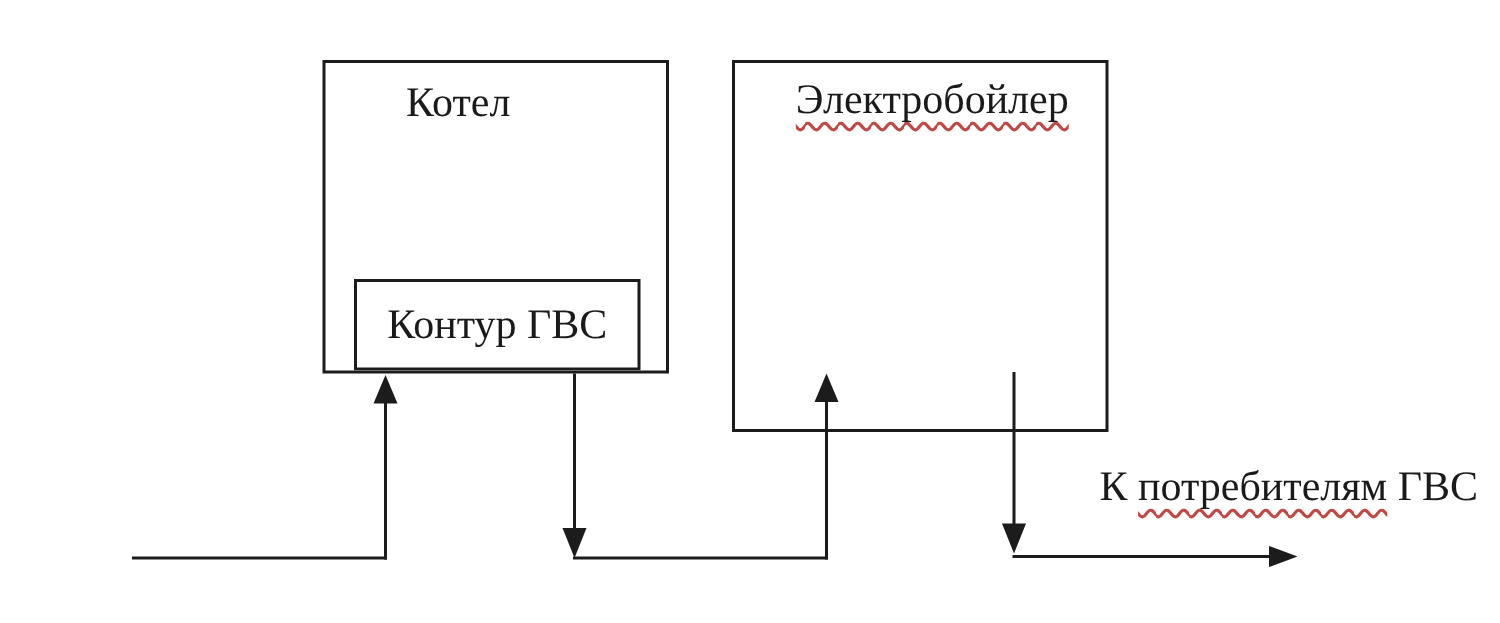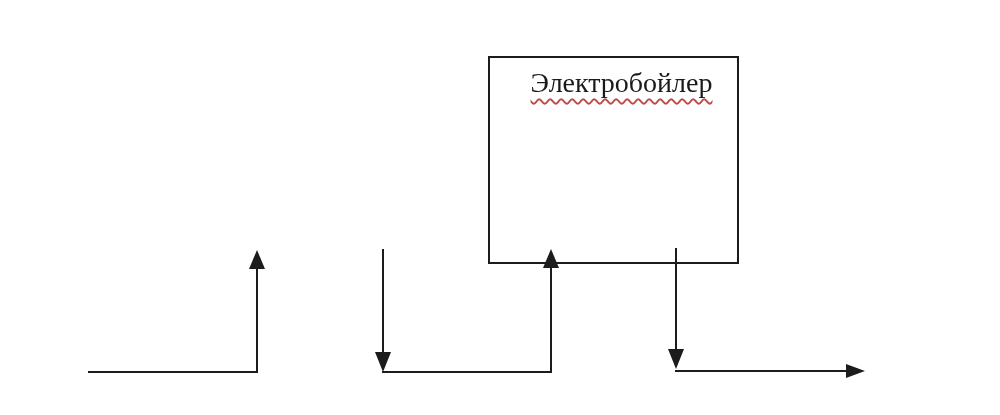--- a/index.html
+++ b/index.html
@@ -55,36 +55,43 @@
     border-top: 7px solid transparent;
     border-bottom: 7px solid transparent;
     border-left: 19px solid var(--line);
   }
 </style>
 </head>
 <body>
 
 <div class="canvas">
 
+  <div class="box" style="left:215px; top:40px; width:231px; height:209px;">
+    <div class="label centered" style="top:11px; transform:translateX(-25px);">Котел</div>
+  </div>
 
+  <div class="box" style="left:236px; top:186px; width:191px; height:61px;">
+    <div class="label centered" style="top:13px;">Контур ГВС</div>
+  </div>
 
-  <div class="box" style="left:488px; top:56px; width:251px; height:208px;">
+  <div class="box" style="left:488px; top:40px; width:251px; height:248px;">
     <div class="label centered" style="top:9px; transform:translateX(8px);"><span class="misspelled">Электробойлер</span></div>
   </div>
 
   <div class="line" style="left:88px; top:371px; width:170px; height:2px;"></div>
   <div class="line" style="left:256px; top:267px; width:2px; height:106px;"></div>
   <div class="head up" style="left:249px; top:250px;"></div>
 
   <div class="line" style="left:382px; top:249px; width:2px; height:104px;"></div>
   <div class="head down" style="left:375px; top:352px;"></div>
   <div class="line" style="left:382px; top:371px; width:170px; height:2px;"></div>
   <div class="line" style="left:550px; top:267px; width:2px; height:106px;"></div>
   <div class="head up" style="left:543px; top:249px;"></div>
 
   <div class="line" style="left:675px; top:248px; width:2px; height:102px;"></div>
   <div class="head down" style="left:668px; top:349px;"></div>
   <div class="line" style="left:675px; top:370px; width:172px; height:2px;"></div>
   <div class="head right" style="left:846px; top:364px;"></div>
 
 
+  <div class="label" style="left:733px; top:309px;"><span>К</span> <span class="misspelled">потребителям</span> <span>ГВС</span></div>
 
 </div>
 
 </body></html>

